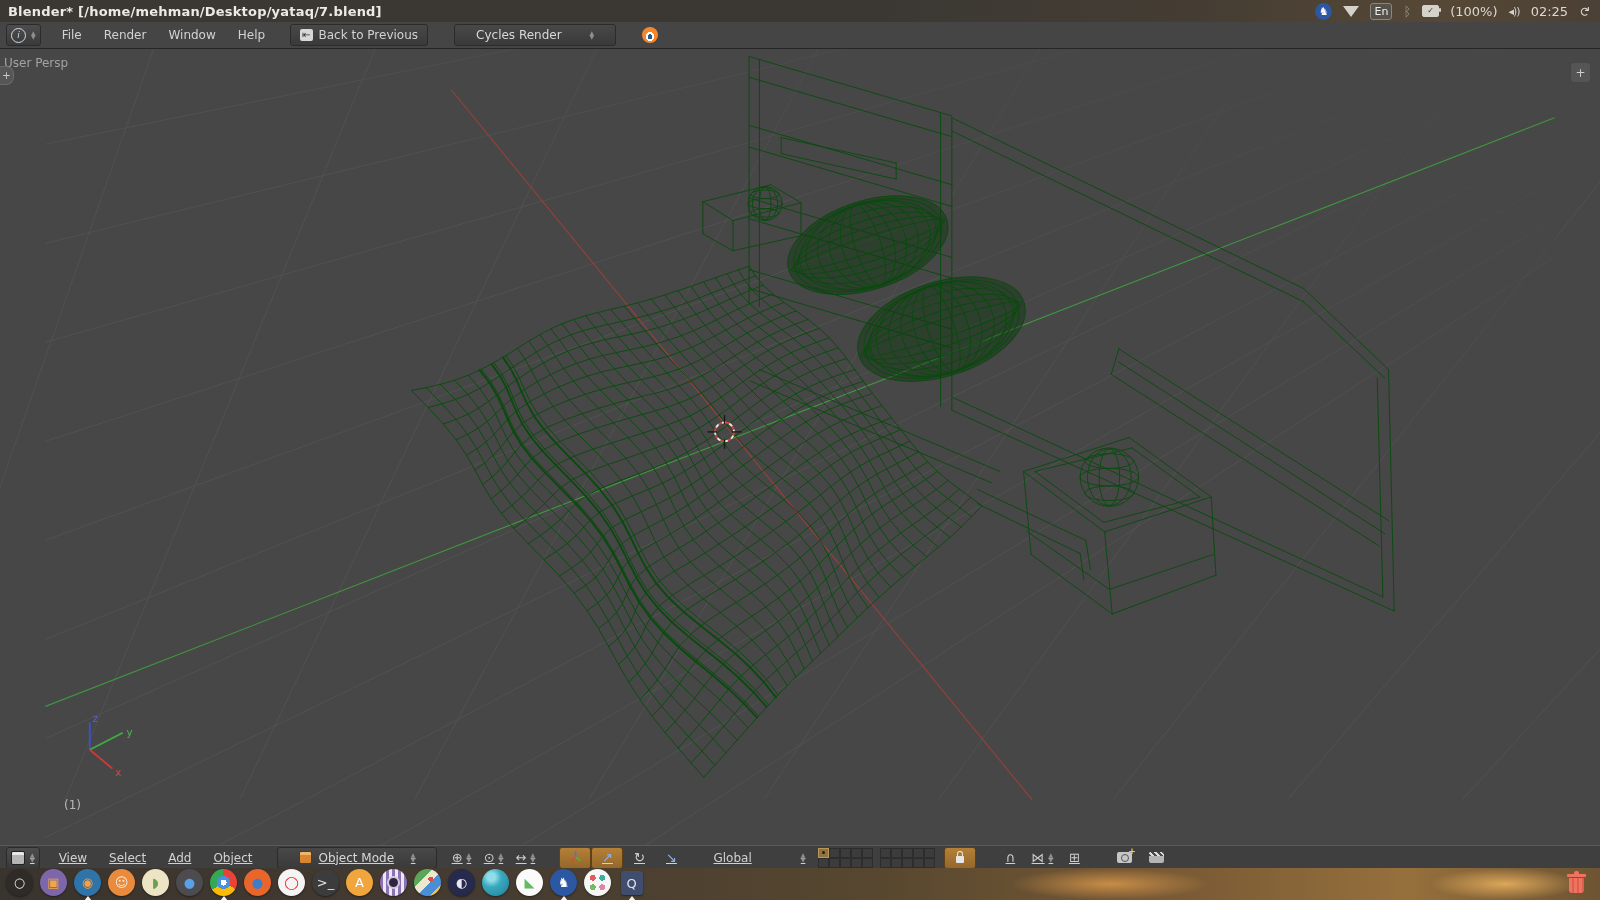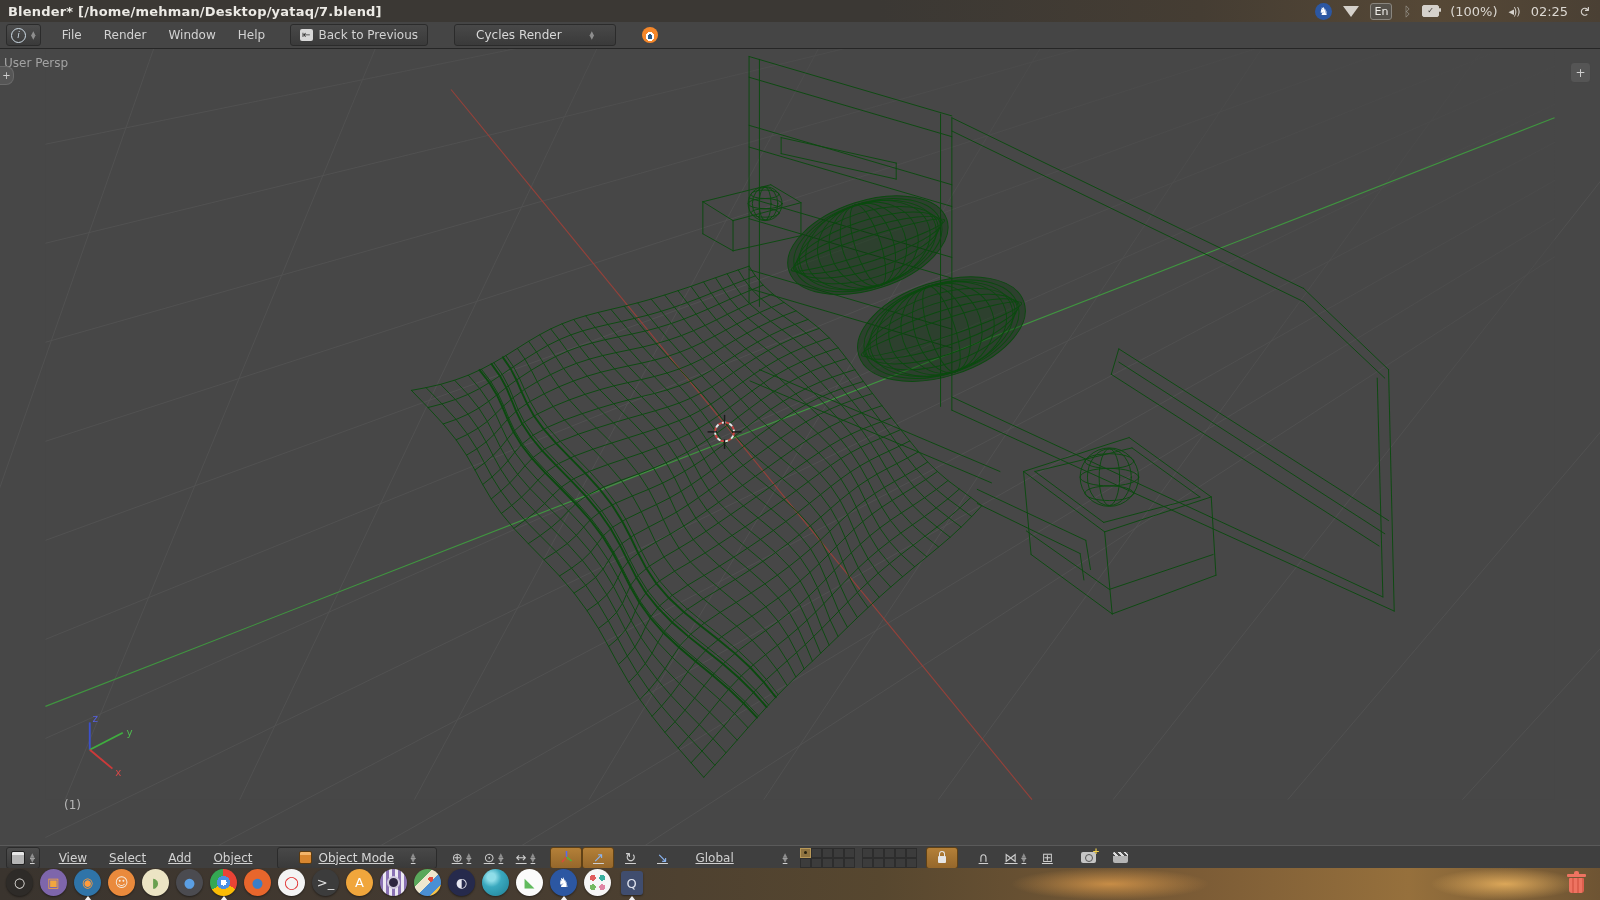--- a/index.html
+++ b/index.html
@@ -63,21 +63,21 @@
   .cube3d{width:12px;height:12px;background:linear-gradient(#e8e8e8 0 3px,#b5b5b5 3px);border:1px solid #222;border-radius:2px;}
   .mode-dd{margin-left:14px;min-width:116px;gap:6px;}
   .mode-cube{width:11px;height:11px;background:linear-gradient(#f3b46a 0 3px,#d8862f 3px);border:1px solid #5a3a10;border-radius:2px;}
   #v3d-menus{display:flex;margin-left:8px;}
   #v3d-tools{display:flex;align-items:center;margin-left:8px;}
   .ibtn{height:20px;min-width:24px;border-radius:3px;border:1px solid transparent;display:flex;align-items:center;
     justify-content:center;padding:0 3px;gap:1px;}
   .ibtn.pressed{background:linear-gradient(#b48038,#95672b);border-color:#5f4116;}
   .glyph{color:#cdcdcd;font-size:13px;line-height:1;}
   .glyph.blue{color:#8ab4f0;}
-  .gap-l{margin-left:9px;gap:32px;}
+  .gap-l{margin-left:18px;gap:32px;}
   .layers{display:flex;gap:7px;margin:0 9px;}
   .lgroup{display:grid;grid-template-columns:repeat(5,11px);grid-auto-rows:10px;}
   .lcell{border:1px solid #2d2d2d;background:#3c3c3c;box-sizing:border-box;position:relative;}
   .lcell.active{background:#8f7340;border-color:#b89858;}
   .lcell.active::after{content:"";position:absolute;left:3px;top:2px;width:3px;height:3px;border-radius:50%;background:#26200f;}
   .mini-lock{width:8px;height:7px;background:#e6e6e6;border-radius:1px;position:relative;margin-top:4px;}
   .mini-lock::before{content:"";position:absolute;top:-5px;left:1px;width:4px;height:4px;border:1.5px solid #e6e6e6;
     border-bottom:none;border-radius:4px 4px 0 0;}
   .mini-cam{width:15px;height:11px;background:#c6c6c6;border-radius:2px;position:relative;}
   .mini-cam::before{content:"";position:absolute;left:4px;top:2px;width:6px;height:6px;border:1.5px solid #555;border-radius:50%;}

